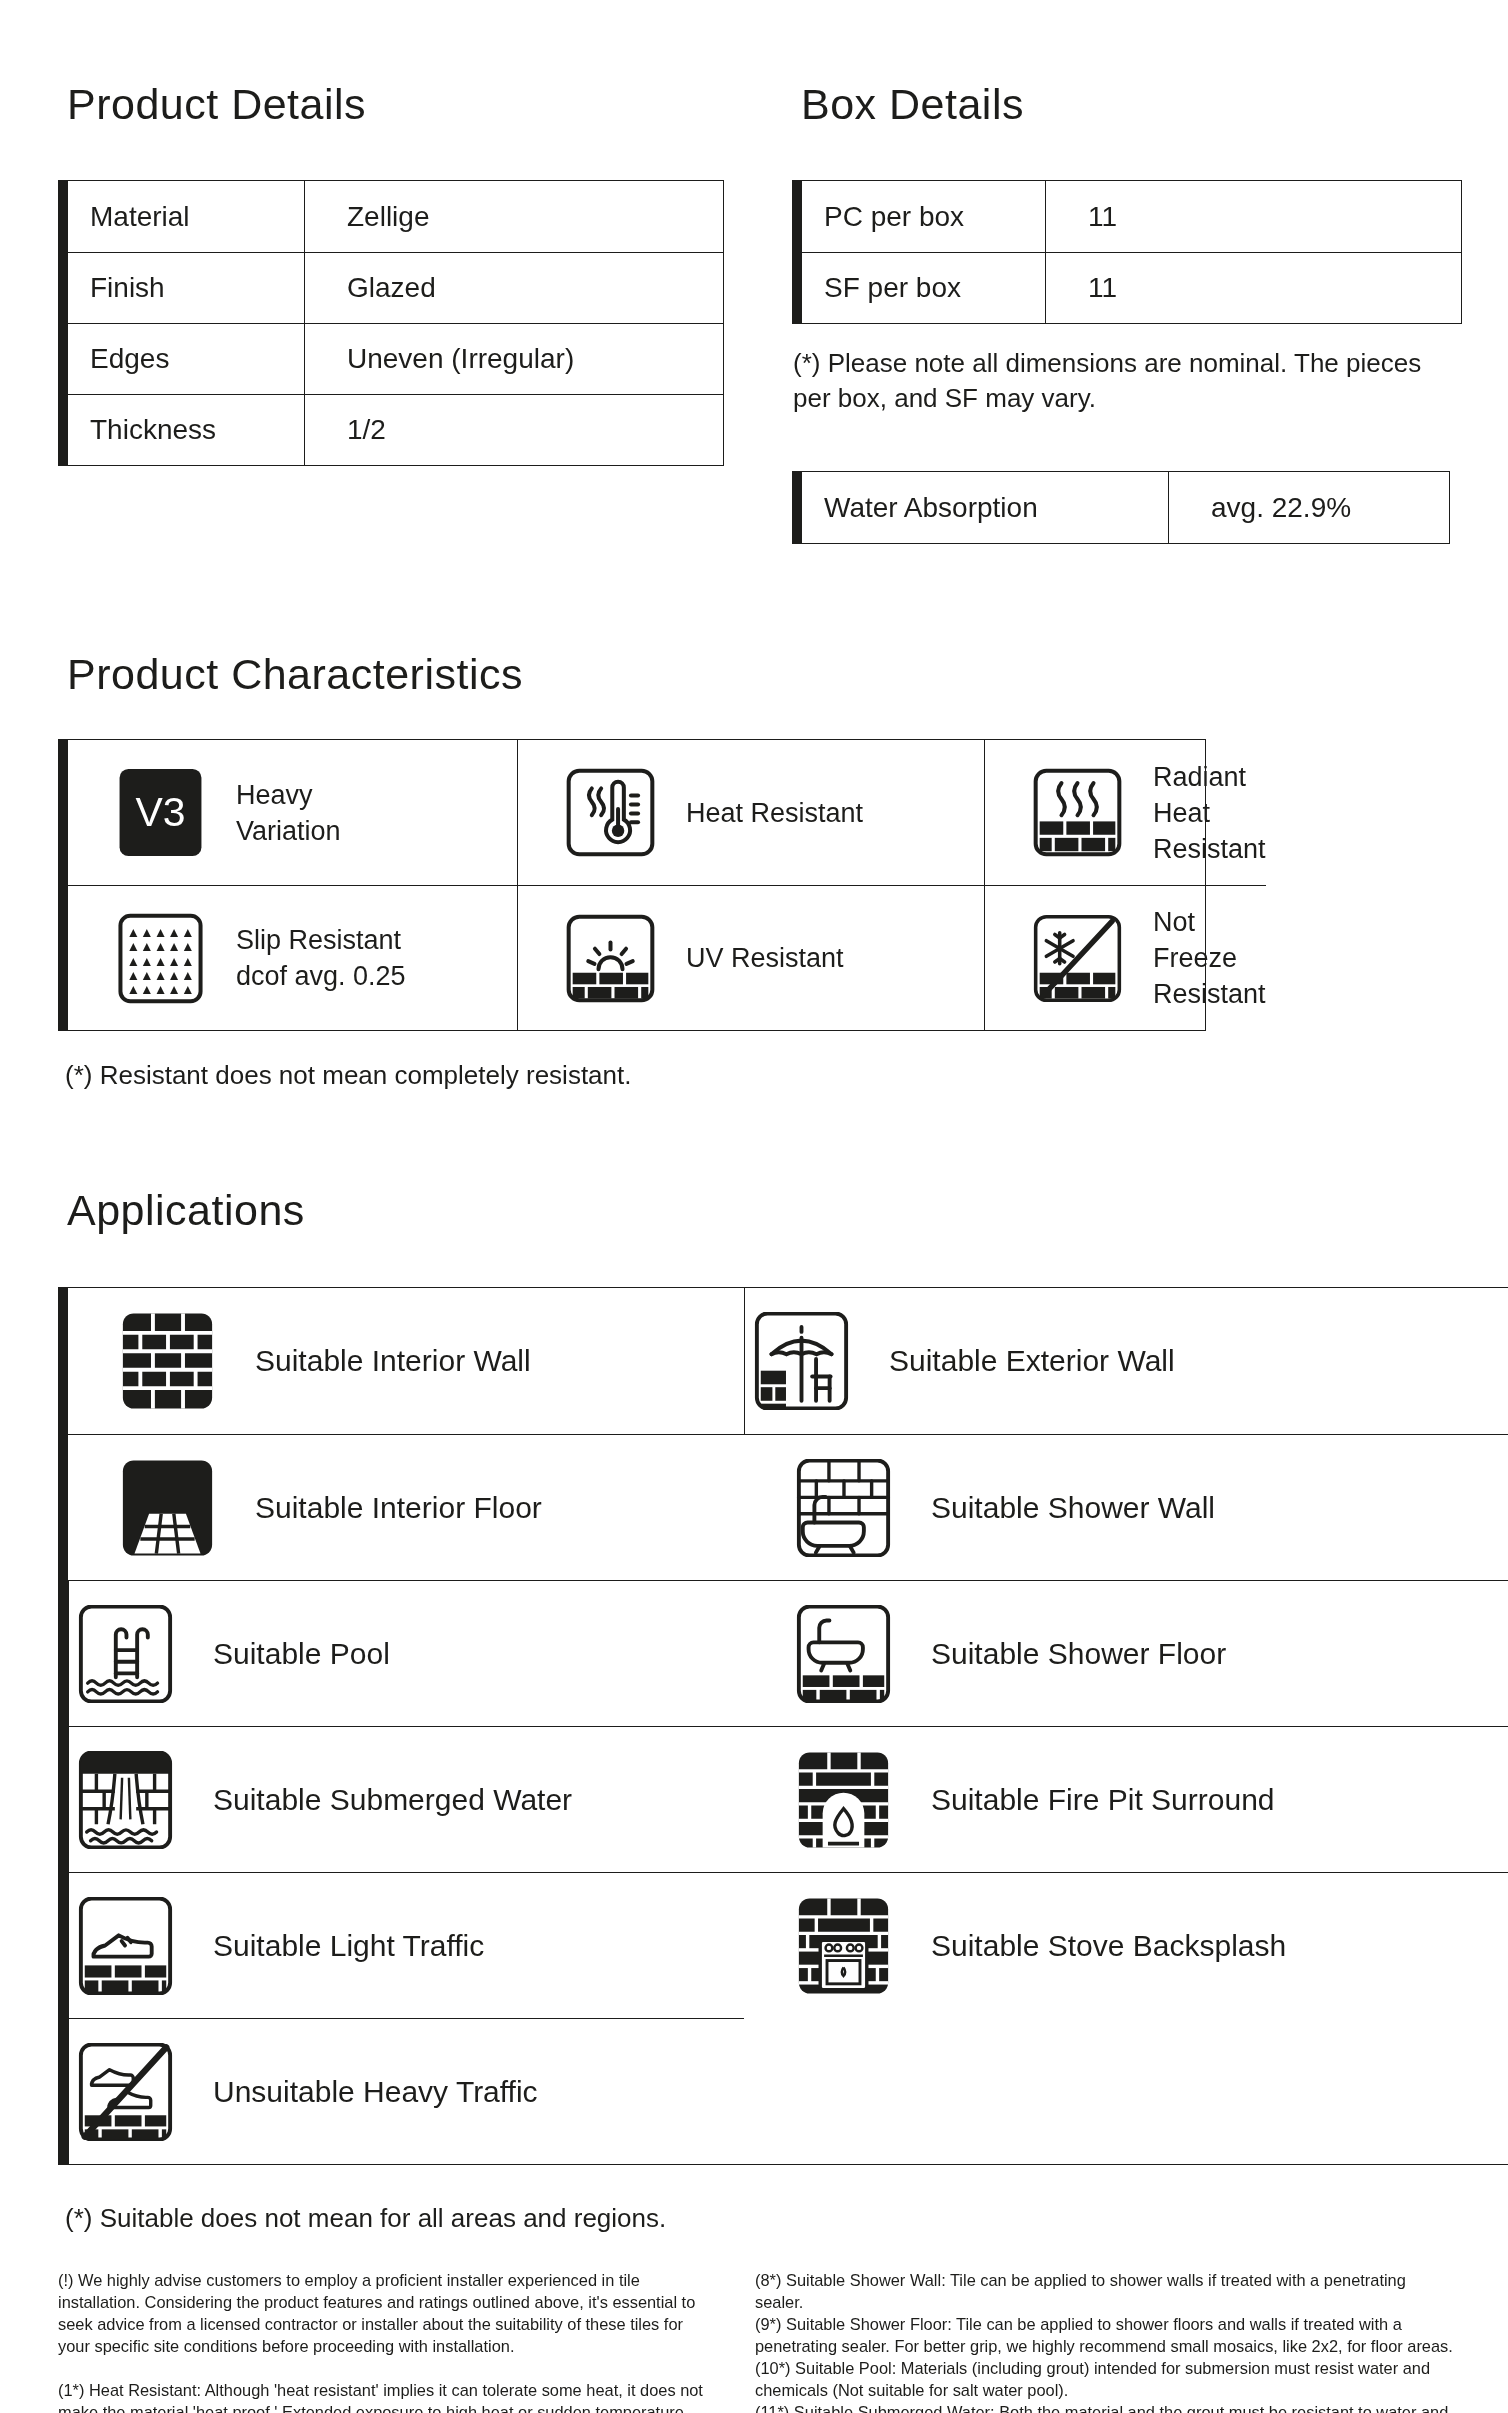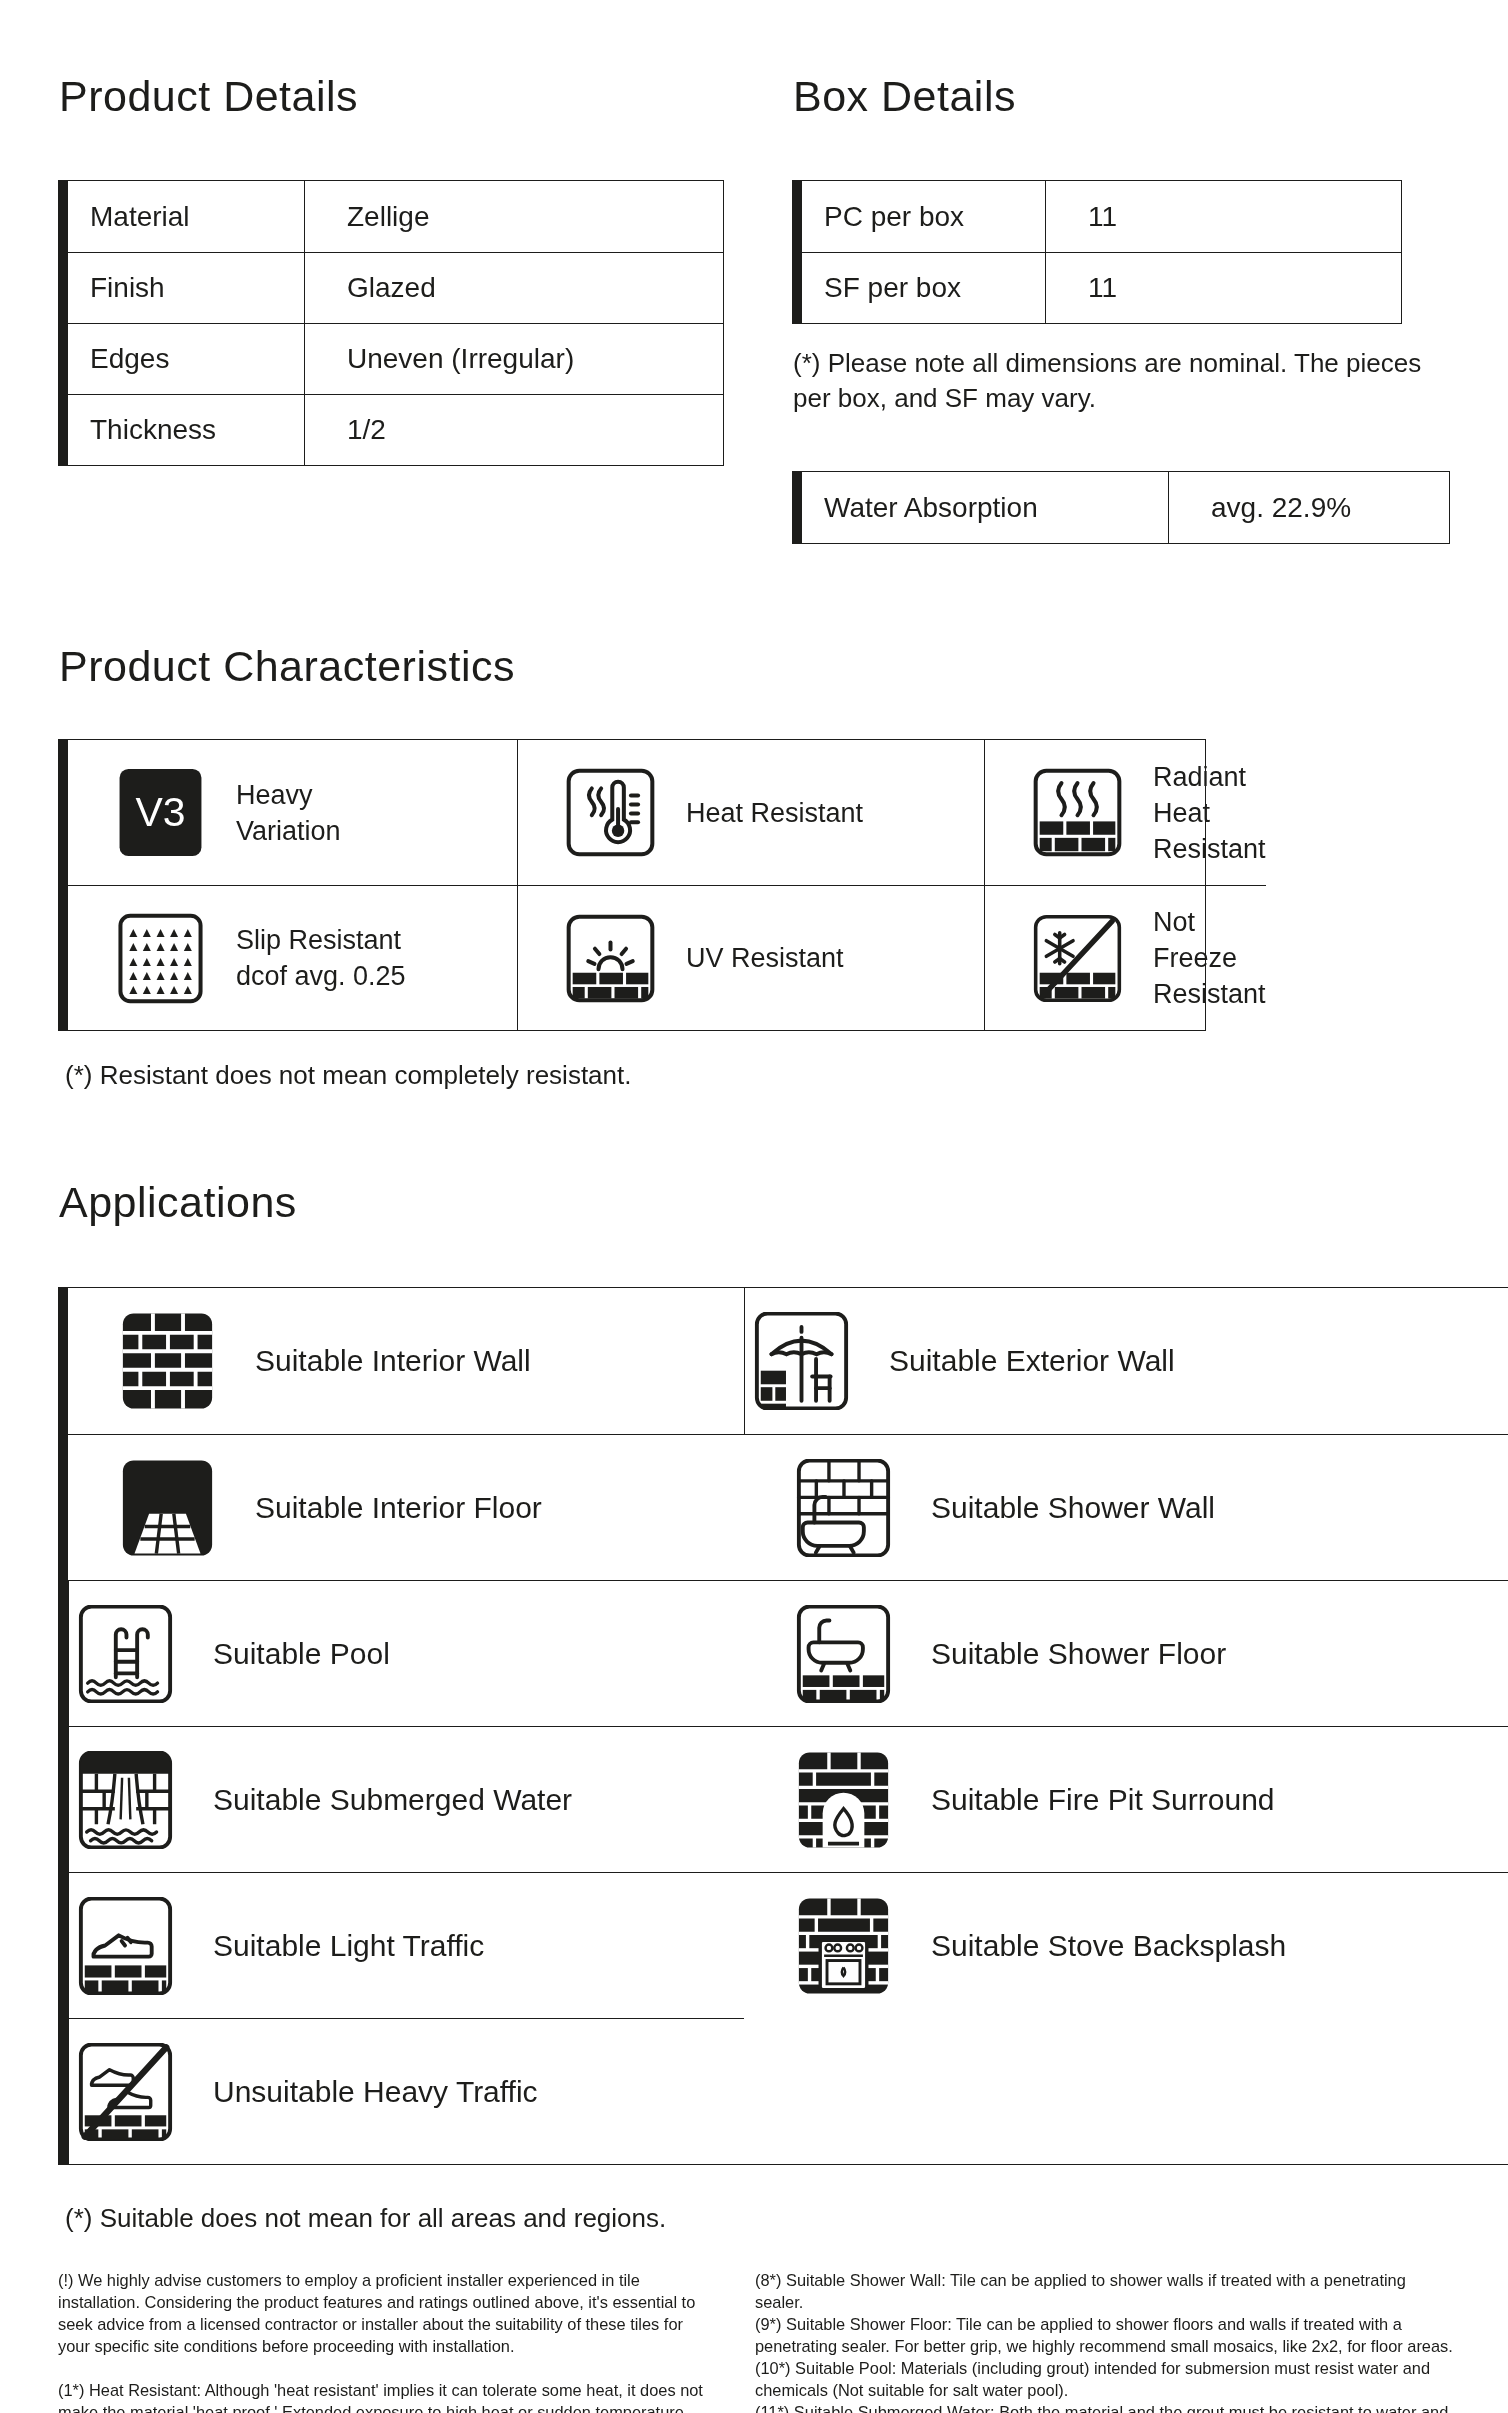--- a/index.html
+++ b/index.html
@@ -1,34 +1,34 @@
 <!DOCTYPE html>
 <html style="font-size:7.7px"><head>
 <meta charset="utf-8">
 <style>
   :root{ --ink:#1d1d1b; }
   html,body{ margin:0; padding:0; background:#ffffff; }
   body{ font-family:"Liberation Sans", sans-serif; color:var(--ink); }
   .page{ position:relative; width:1508px; height:2816px; background:#ffffff; overflow:hidden; }
 
-  .sec-title{ position:absolute; margin:0; font-size:43px; font-weight:400; letter-spacing:0.5px; color:var(--ink); }
+  .sec-title{ position:absolute; margin:8px; font-size:43px; font-weight:400; letter-spacing:0.5px; color:var(--ink); }
   #pd-title{ left:59px; top:72px; }
   #bd-title{ left:793px; top:72px; }
   #pc-title{ left:59px; top:642px; }
   #app-title{ left:59px; top:1178px; }
 
   
   .tbl{ position:absolute; box-sizing:border-box; border:1.4px solid var(--ink); border-left:10.6px solid var(--ink); background:#fff; }
   .tbl .row{ display:flex; align-items:stretch; height:71px; box-sizing:border-box; border-top:1.4px solid var(--ink); }
   .tbl .row:first-child{ border-top:none; }
   .tbl .lbl{ display:flex; align-items:center; box-sizing:border-box; padding-left:22px; border-right:1.4px solid var(--ink); font-size:28px; }
   .tbl .val{ display:flex; align-items:center; padding-left:42px; font-size:28px; }
   #pd-table{ left:58px; top:180px; width:666px; }
   #pd-table .lbl{ width:237px; }
-  #bd-table{ left:792px; top:180px; width:610px; }
+  #bd-table{ left:792px; top:180px; width:670px; }
   #bd-table .lbl{ width:244px; }
   #wa-table{ left:792px; top:471px; width:658px; }
   #wa-table .lbl{ width:367px; }
 
   .note{ position:absolute; font-size:26px; line-height:35px; color:var(--ink); }
   #bd-note{ left:793px; top:346px; width:666px; }
   #pc-note{ left:65px; top:1058px; }
   #app-note{ left:65px; top:2201px; }
 
   

